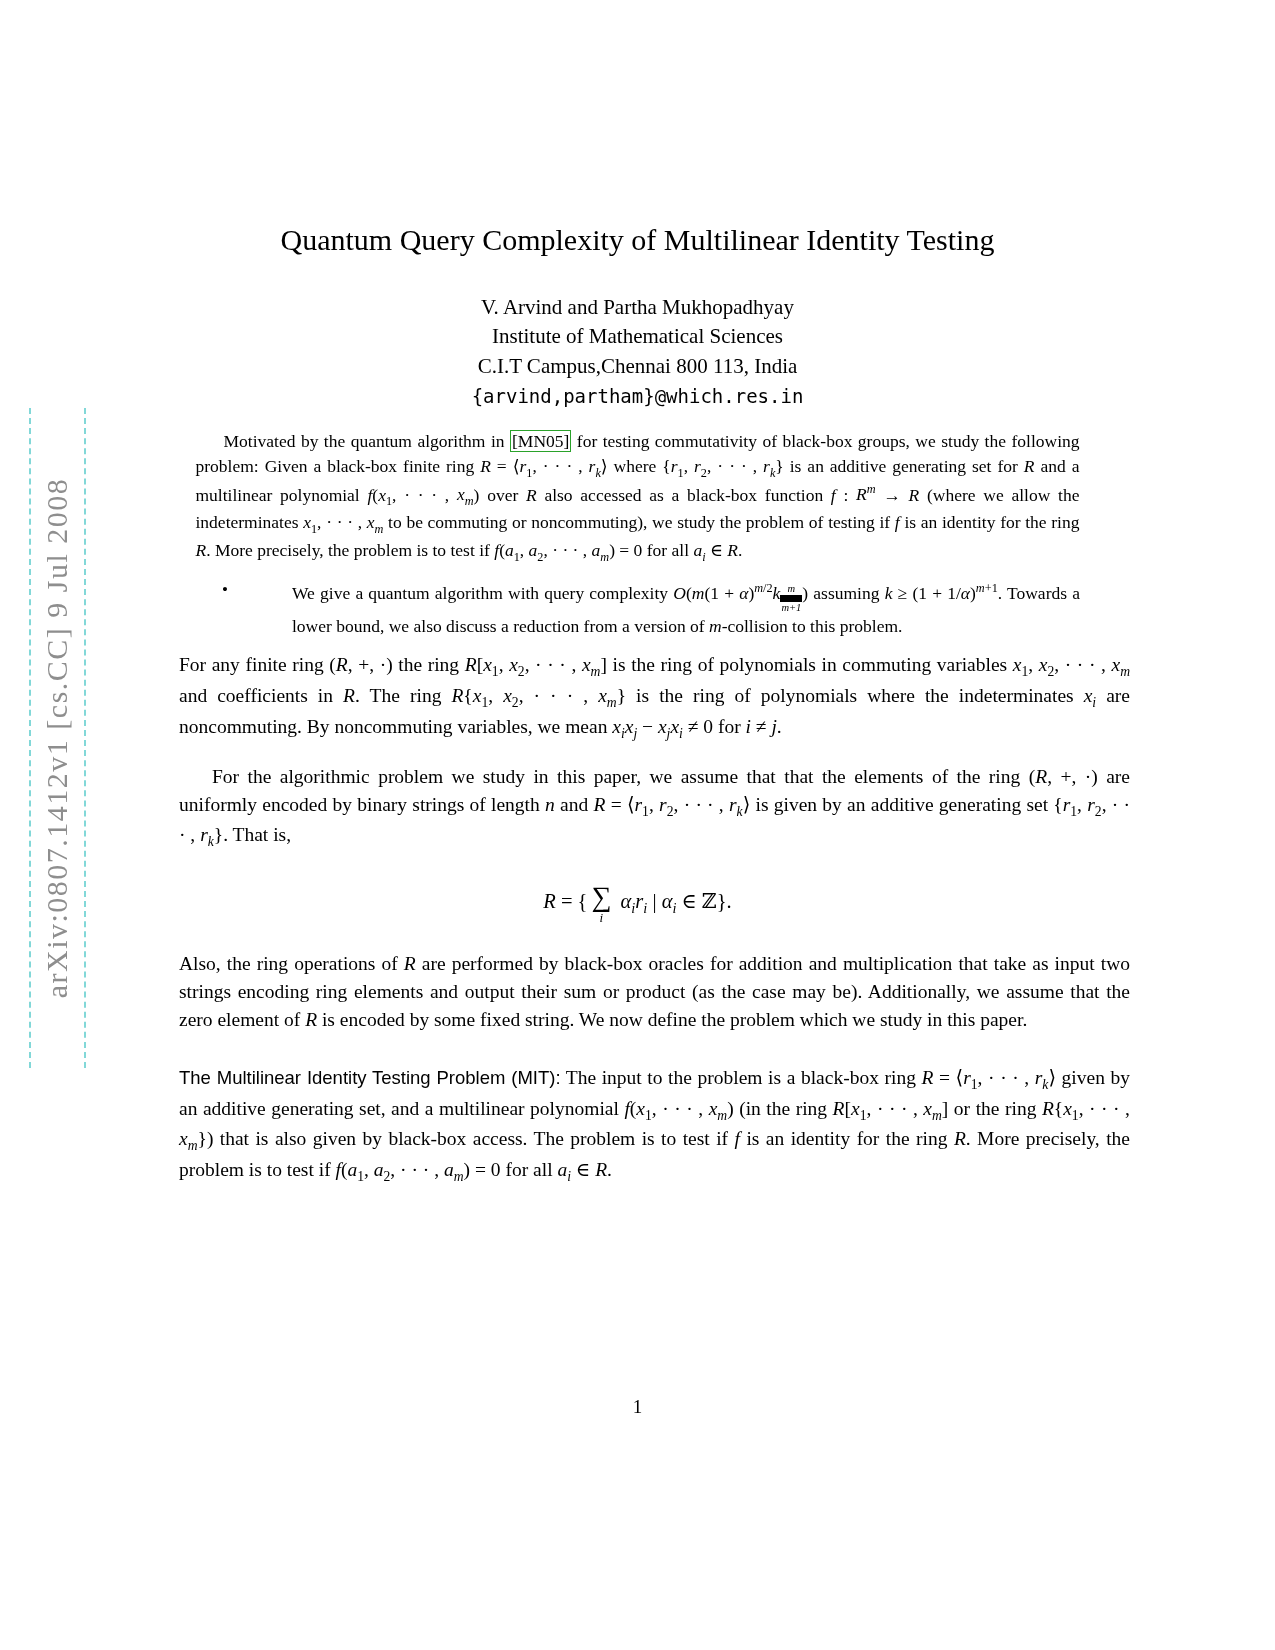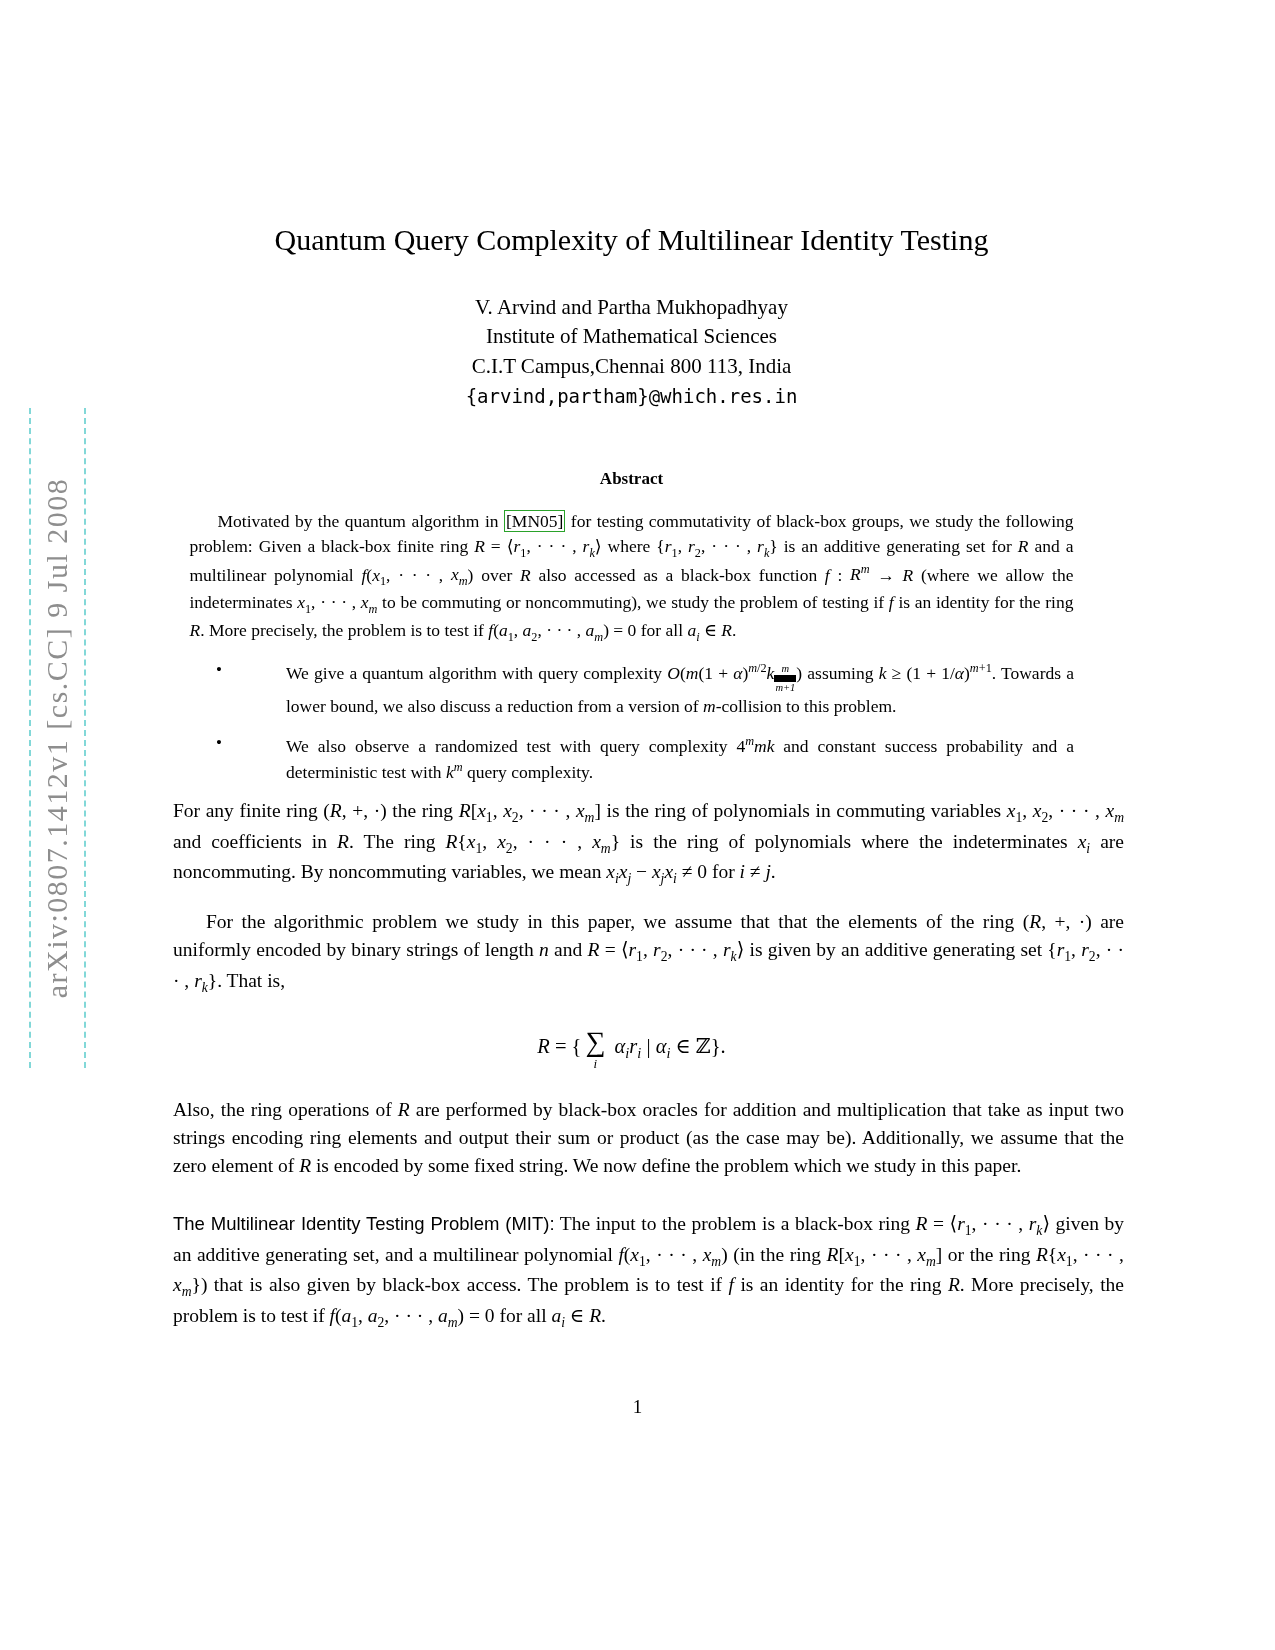--- a/index.html
+++ b/index.html
@@ -16,21 +16,21 @@
   .cut-line.left{left:29px;}
   .cut-line.right{left:84px;}
   .stamp-text{
     position:absolute;left:57px;top:738px;
     transform:translate(-50%,-50%) rotate(-90deg);
     white-space:nowrap;
     font-size:30px;color:#8e8e8e;letter-spacing:1.5px;
     font-family:"Liberation Serif","DejaVu Serif",serif;
   }
   
-  .content{position:absolute;left:139px;top:0;width:985px;}
+  .content{position:absolute;left:145px;top:0;width:985px;}
   .title{margin-top:222px;text-align:center;font-size:30px;line-height:1.2;}
   .authors{margin-top:36px;text-align:center;font-size:21px;line-height:1.3;}
   .authors div{margin-bottom:2px;}
   .email{font-family:"DejaVu Sans Mono","Liberation Mono",monospace;font-size:19px;margin-top:4px;}
   
   .abstract-head{margin-top:60px;text-align:center;font-weight:bold;font-size:17px;}
   .abstract-body{
     margin:20px auto 0 auto;width:884px;
     font-size:17.5px;line-height:1.43;text-align:justify;
   }
@@ -74,37 +74,32 @@
 
     <div class="title">Quantum Query Complexity of Multilinear Identity Testing</div>
 
     <div class="authors">
       <div>V. Arvind and Partha Mukhopadhyay</div>
       <div>Institute of Mathematical Sciences</div>
       <div>C.I.T Campus,Chennai 800 113, India</div>
       <div class="email">{arvind,partham}@which.res.in</div>
     </div>
 
-    <div class="abstract-head">Abstract</div>
 
     <div class="abstract-body">
         <span class="first">Motivated by the quantum algorithm in <span class="cite">[MN05]</span> for testing commutativity of black-box groups, we study the following problem: Given a black-box finite ring <i>R</i> = ⟨<i>r</i><sub>1</sub>, · · · , <i>r<sub>k</sub></i>⟩ where {<i>r</i><sub>1</sub>, <i>r</i><sub>2</sub>, · · · , <i>r<sub>k</sub></i>} is an additive generating set for <i>R</i> and a multilinear polynomial <i>f</i>(<i>x</i><sub>1</sub>, · · · , <i>x<sub>m</sub></i>) over <i>R</i> also accessed as a black-box function <i>f</i> : <i>R<sup>m</sup></i> → <i>R</i> (where we allow the indeterminates <i>x</i><sub>1</sub>, · · · , <i>x<sub>m</sub></i> to be commuting or noncommuting), we study the problem of testing if <i>f</i> is an identity for the ring <i>R</i>. More precisely, the problem is to test if <i>f</i>(<i>a</i><sub>1</sub>, <i>a</i><sub>2</sub>, · · · , <i>a<sub>m</sub></i>) = 0 for all <i>a<sub>i</sub></i> ∈ <i>R</i>.</span>
       </div>
 
     <div class="bullets">
       <div class="bullet">
         <span class="bullet-mark"></span>
         <span class="bullet-text">We give a quantum algorithm with query complexity <i>O</i>(<i>m</i>(1 + <i>α</i>)<sup><i>m</i>/2</sup><i>k</i><span class="tfrac">
               <span class="tnum">m</span>
               <span class="tden">m+1</span>
             </span>) assuming <i>k</i> ≥ (1 + 1/<i>α</i>)<sup><i>m</i>+1</sup>. Towards a lower bound, we also discuss a reduction from a version of <i>m</i>-collision to this problem.</span>
-      </div>
-      <div class="bullet">
-        <span class="bullet-mark"></span>
-        <span class="bullet-text">We also observe a randomized test with query complexity 4<sup><i>m</i></sup><i>mk</i> and constant success probability and a deterministic test with <i>k</i><sup><i>m</i></sup> query complexity.</span>
       </div>
     </div>
 
 
     <p class="para mt">For any finite ring (<i>R</i>, +, ·) the ring <i>R</i>[<i>x</i><sub>1</sub>, <i>x</i><sub>2</sub>, · · · , <i>x<sub>m</sub></i>] is the ring of polynomials in commuting variables <i>x</i><sub>1</sub>, <i>x</i><sub>2</sub>, · · · , <i>x<sub>m</sub></i> and coefficients in <i>R</i>. The ring <i>R</i>{<i>x</i><sub>1</sub>, <i>x</i><sub>2</sub>, · · · , <i>x<sub>m</sub></i>} is the ring of polynomials where the indeterminates <i>x<sub>i</sub></i> are noncommuting. By noncommuting variables, we mean <i>x<sub>i</sub>x<sub>j</sub></i> − <i>x<sub>j</sub>x<sub>i</sub></i> ≠ 0 for <i>i</i> ≠ <i>j</i>.</p>
 
     <p class="para indent">For the algorithmic problem we study in this paper, we assume that that the elements of the ring (<i>R</i>, +, ·) are uniformly encoded by binary strings of length <i>n</i> and <i>R</i> = ⟨<i>r</i><sub>1</sub>, <i>r</i><sub>2</sub>, · · · , <i>r<sub>k</sub></i>⟩ is given by an additive generating set {<i>r</i><sub>1</sub>, <i>r</i><sub>2</sub>, · · · , <i>r<sub>k</sub></i>}. That is,</p>
 
     <div class="equation"><i>R</i> = {<span class="bigsum">
           <span class="sigma">∑</span>

